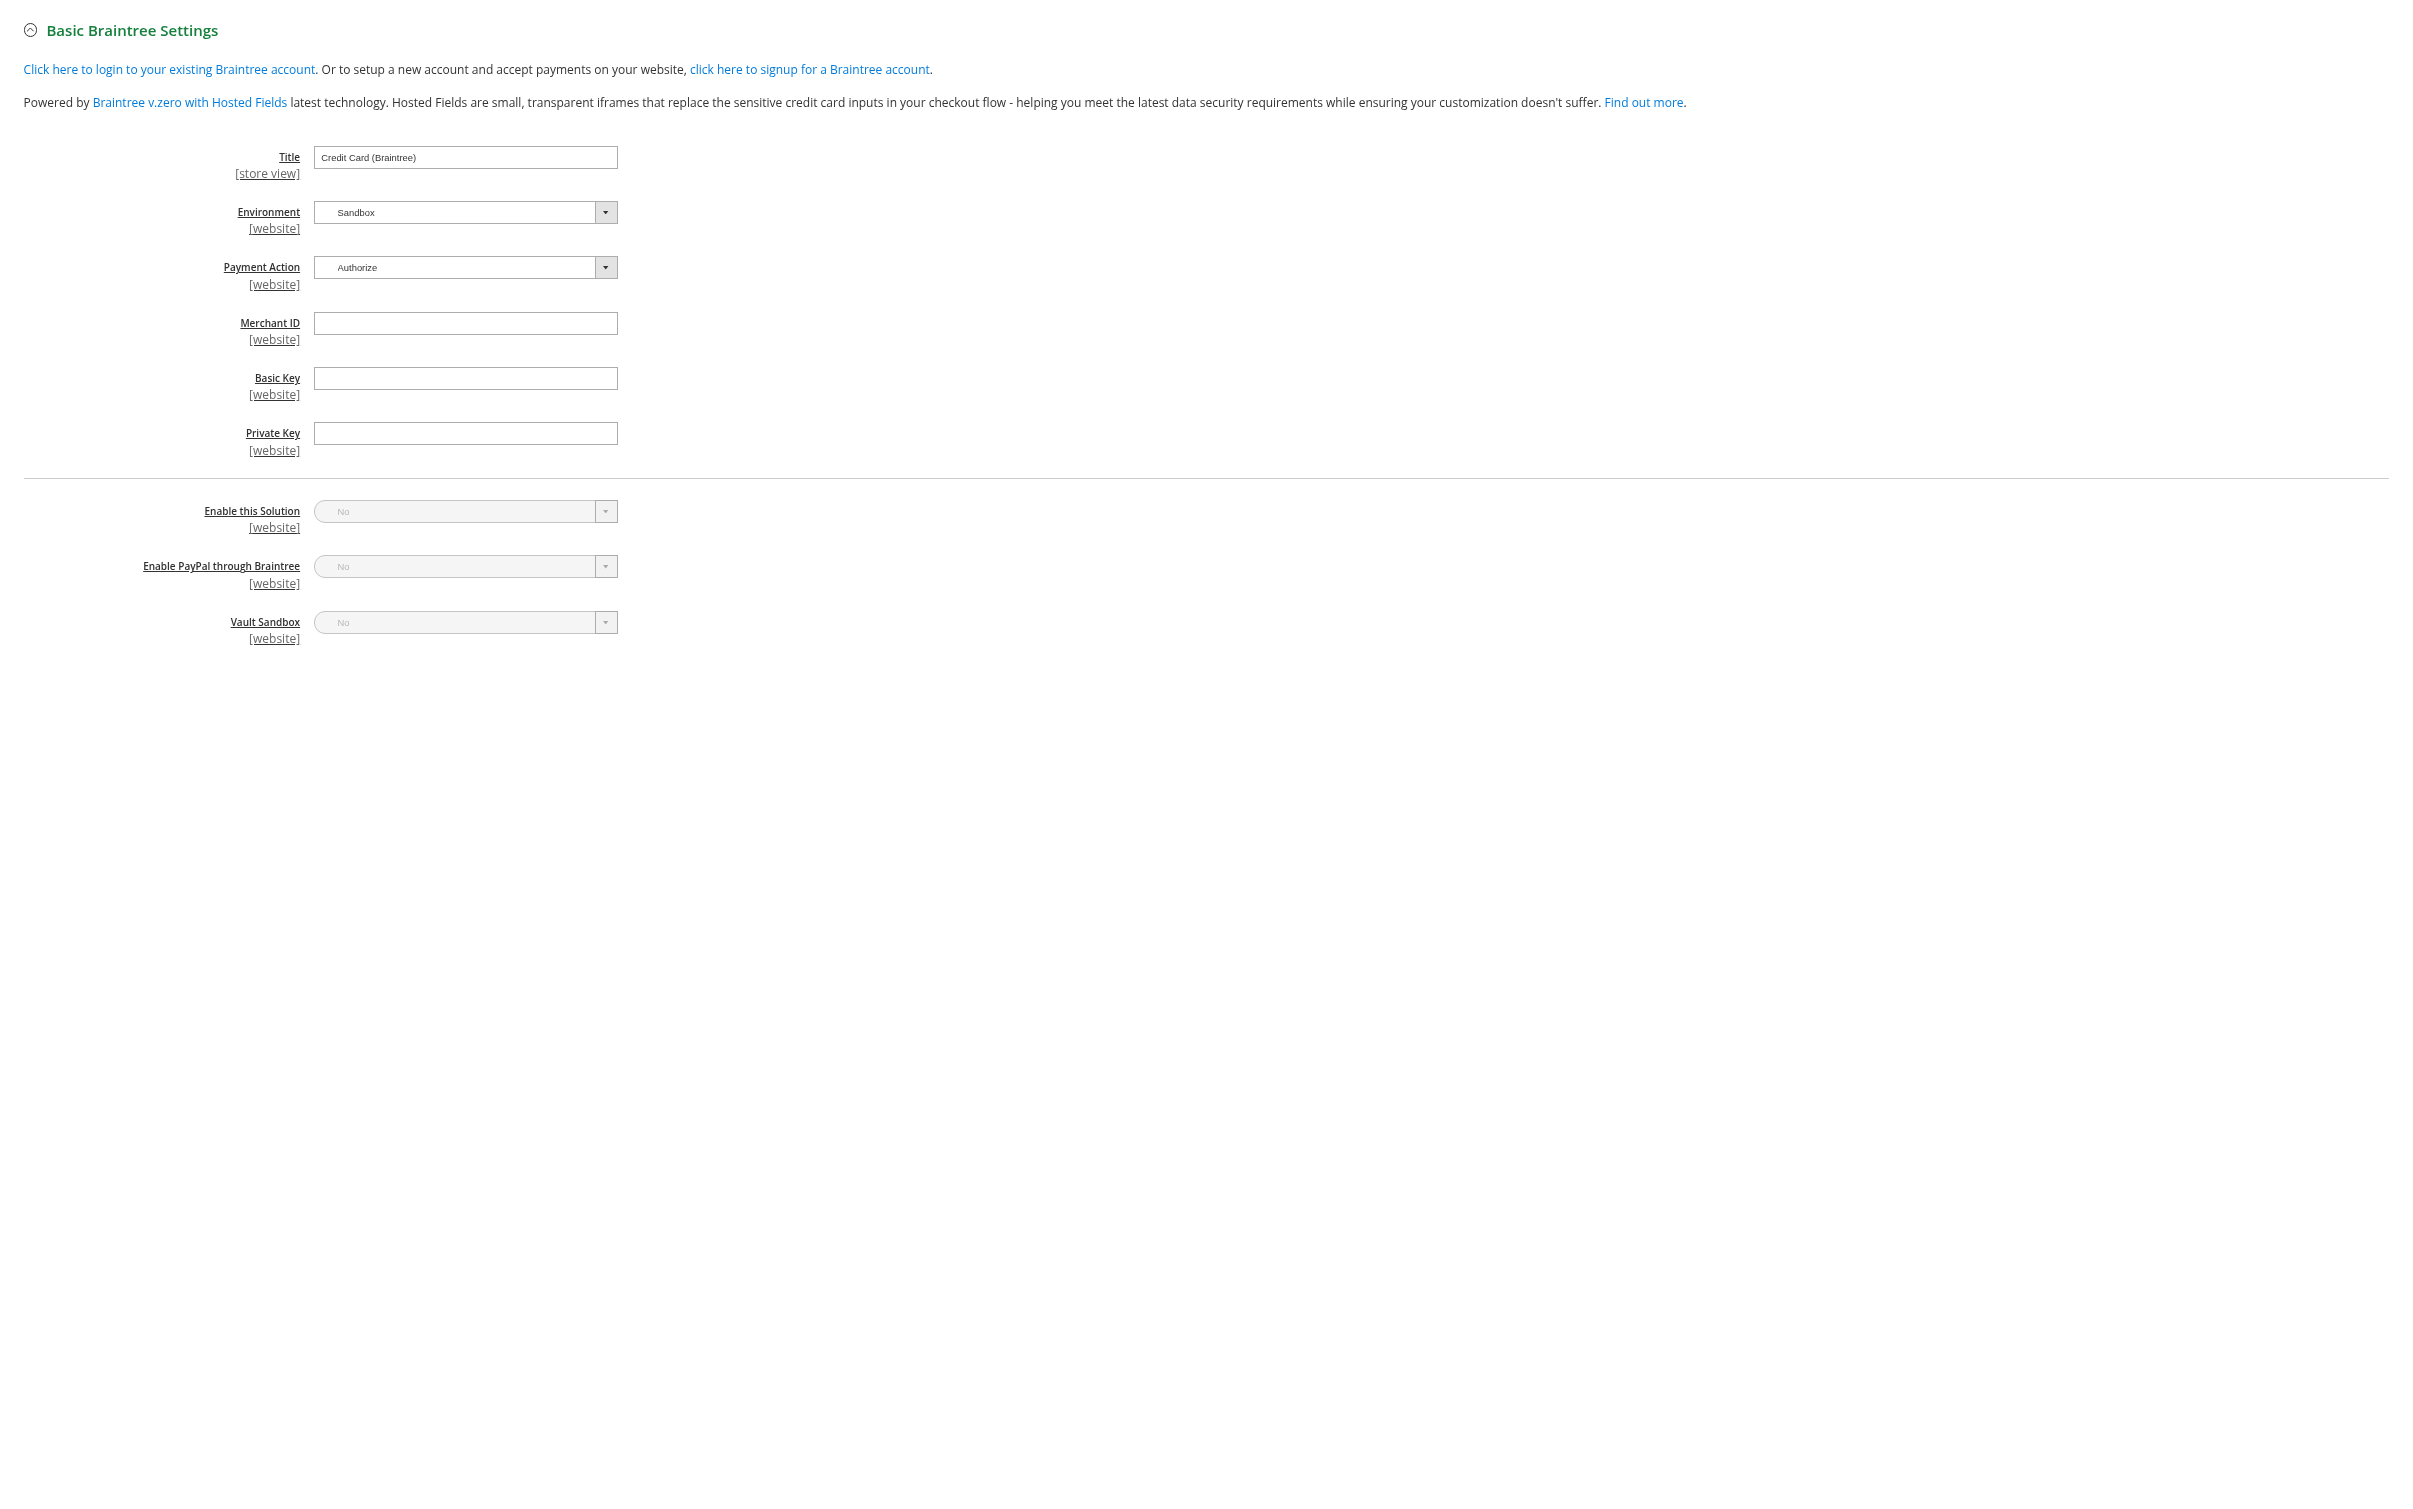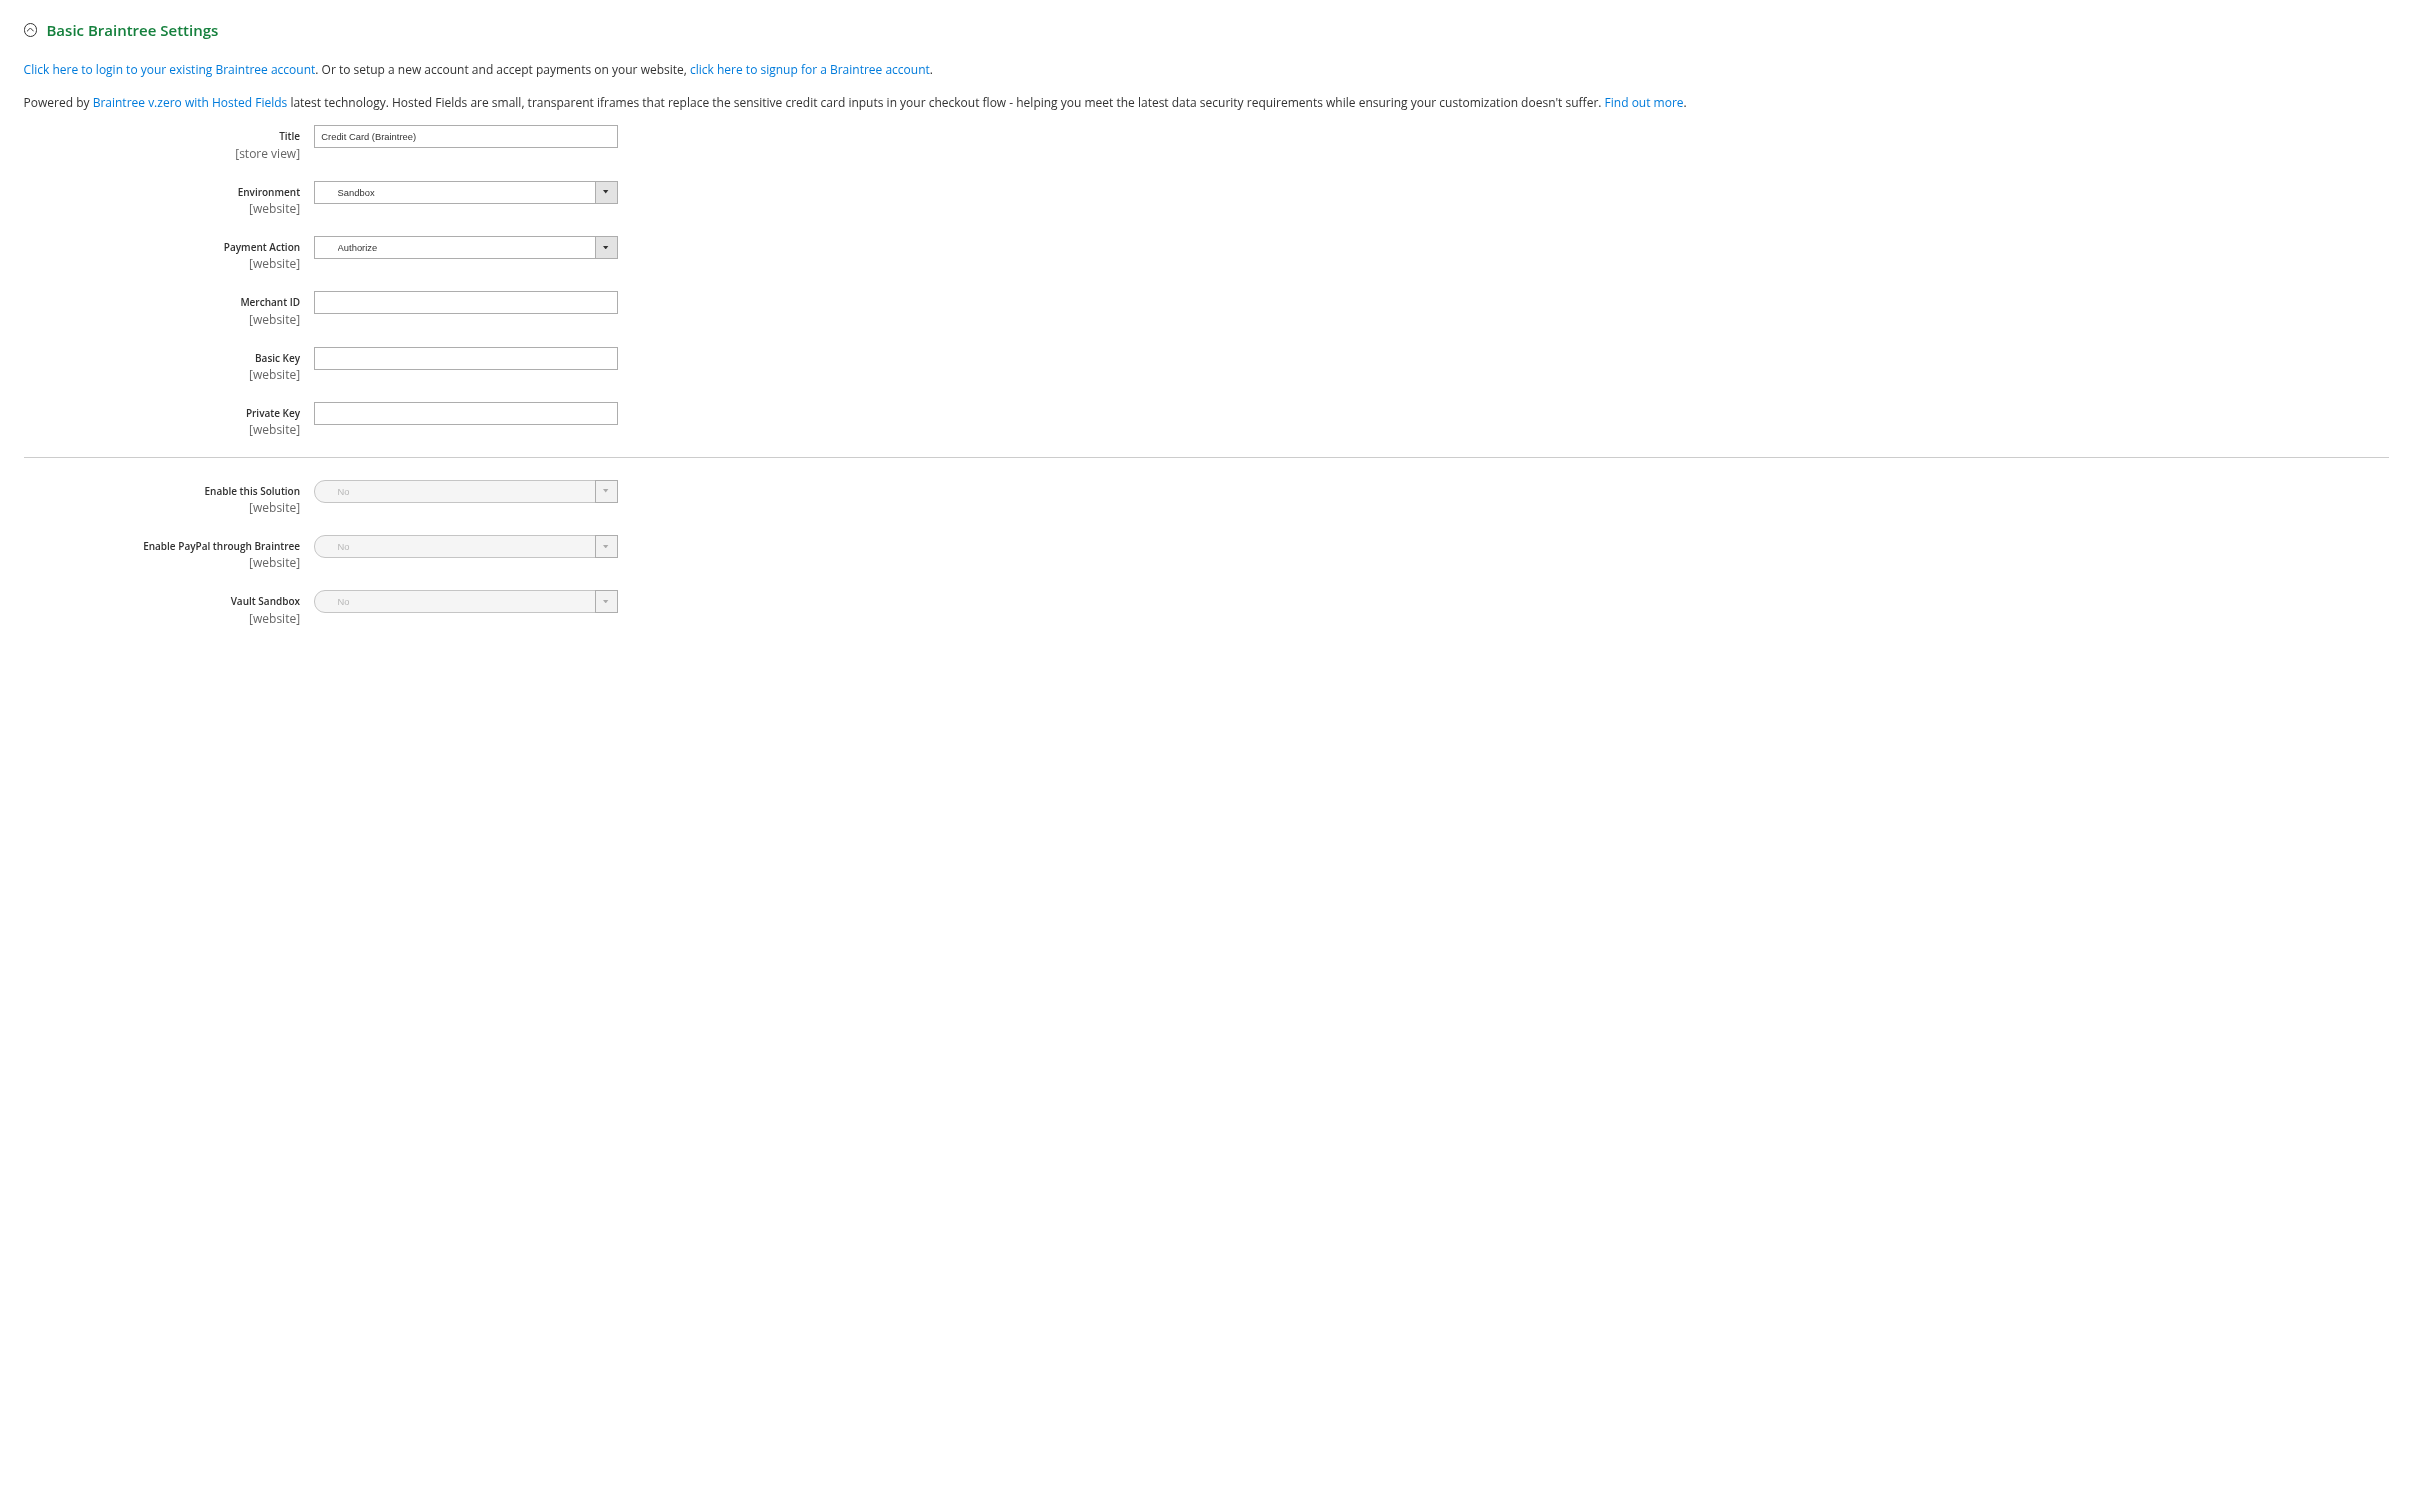--- a/index.html
+++ b/index.html
@@ -44,21 +44,22 @@
       font-size: 12px;
       line-height: 1.6;
       color: #333;
       margin-bottom: 13.5px;
     }
     .intro-text a {
       color: #007bdb;
       text-decoration: none;
     }
     .form-area {
-      margin-top: 13px;
+      margin-top: 34px;
+      text-decoration: underline;
     }
     .form-row {
       display: flex;
       align-items: flex-start;
       margin-bottom: 19px;
     }
     .label-col {
       width: 290px;
       text-align: right;
       padding-right: 13.5px;

